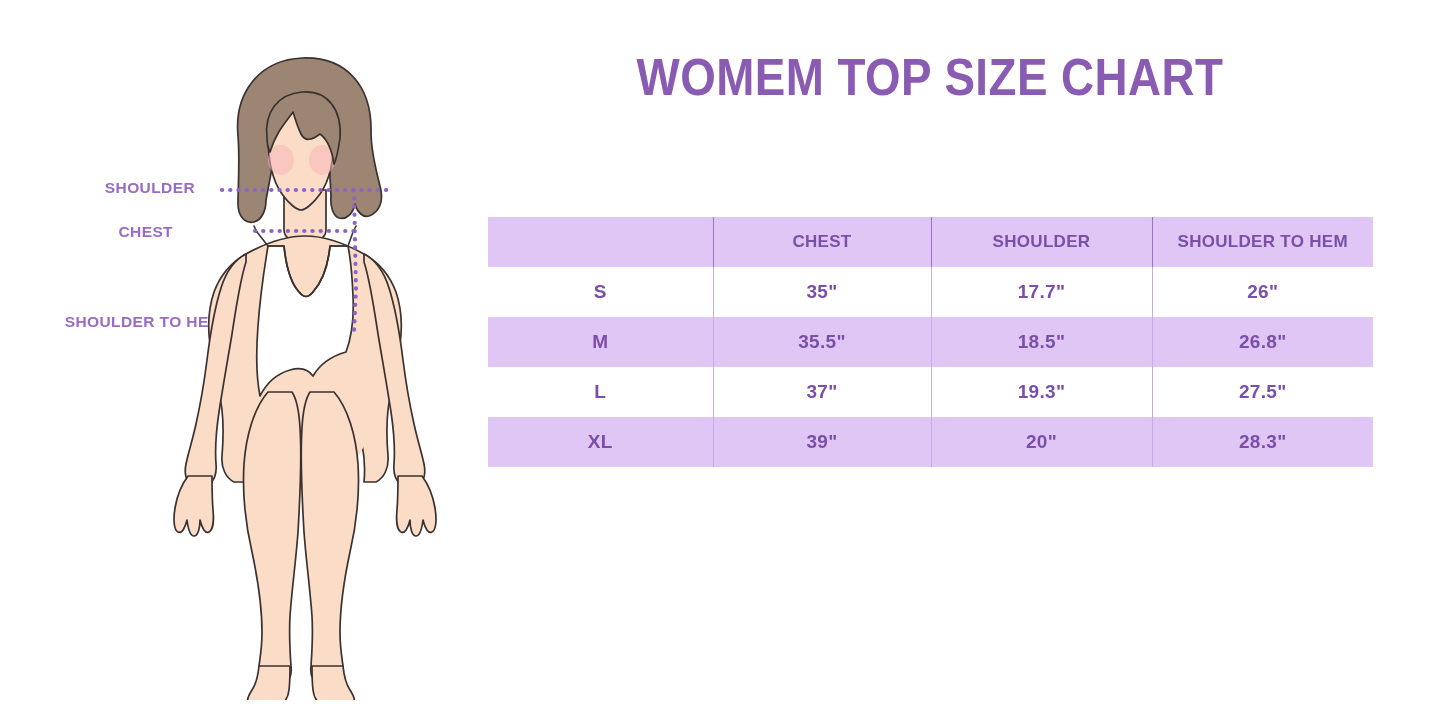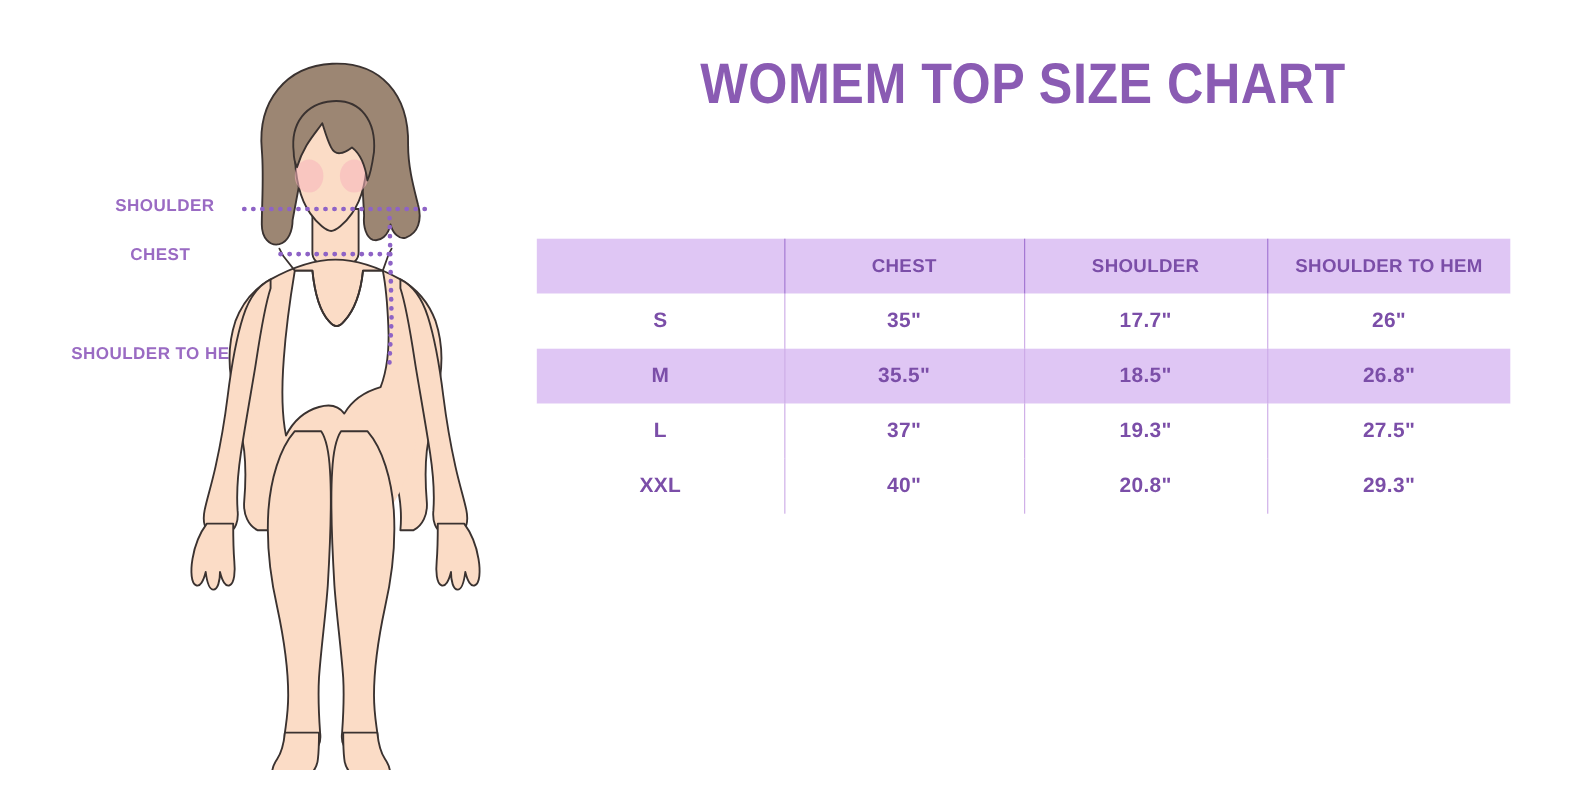--- a/index.html
+++ b/index.html
@@ -295,24 +295,24 @@
         <td class="last-col">26.8"</td>
       </tr>
 
       <tr class="row-plain">
         <td class="size-name">L</td>
         <td>37"</td>
         <td>19.3"</td>
         <td class="last-col">27.5"</td>
       </tr>
 
-
-      <tr class="row-plain">
-        <td class="size-name">XXL</td>
-        <td>40"</td>
-        <td>20.8"</td>
-        <td class="last-col">29.3"</td>
-      </tr>
+      <tr class="row-shaded">
+        <td class="size-name">XL</td>
+        <td>39"</td>
+        <td>20"</td>
+        <td class="last-col">28.3"</td>
+      </tr>
+
 
     </tbody>
   </table>
 
 </div>
 
 </body></html>

